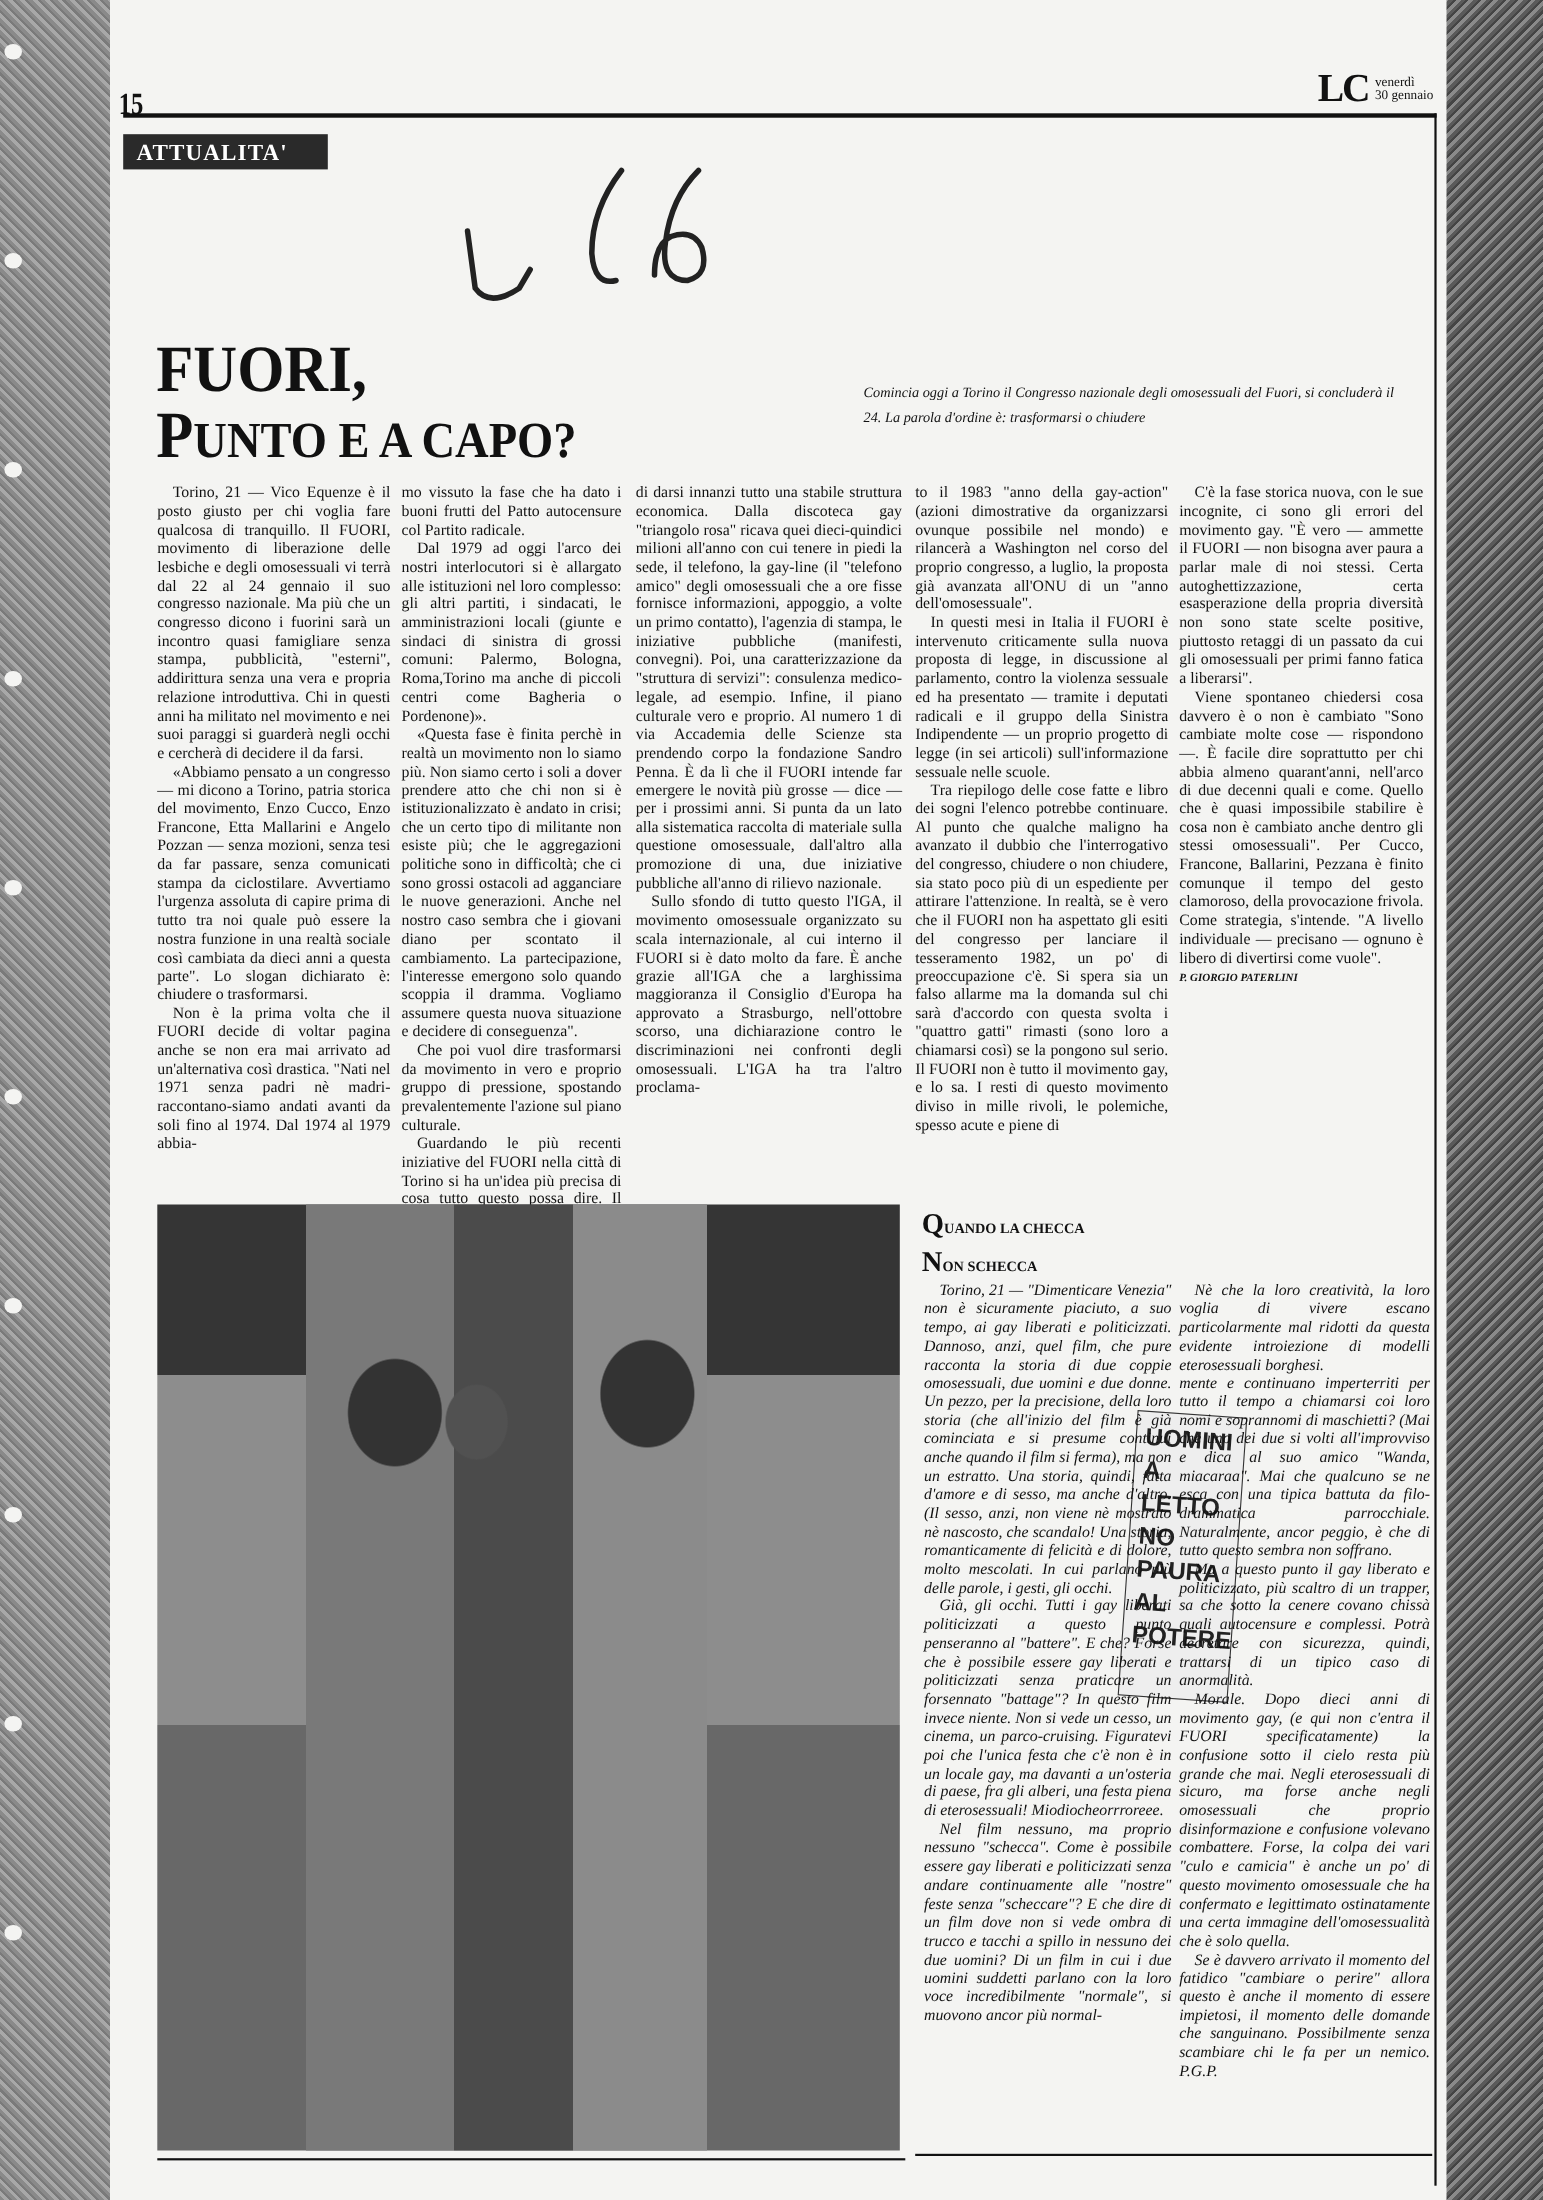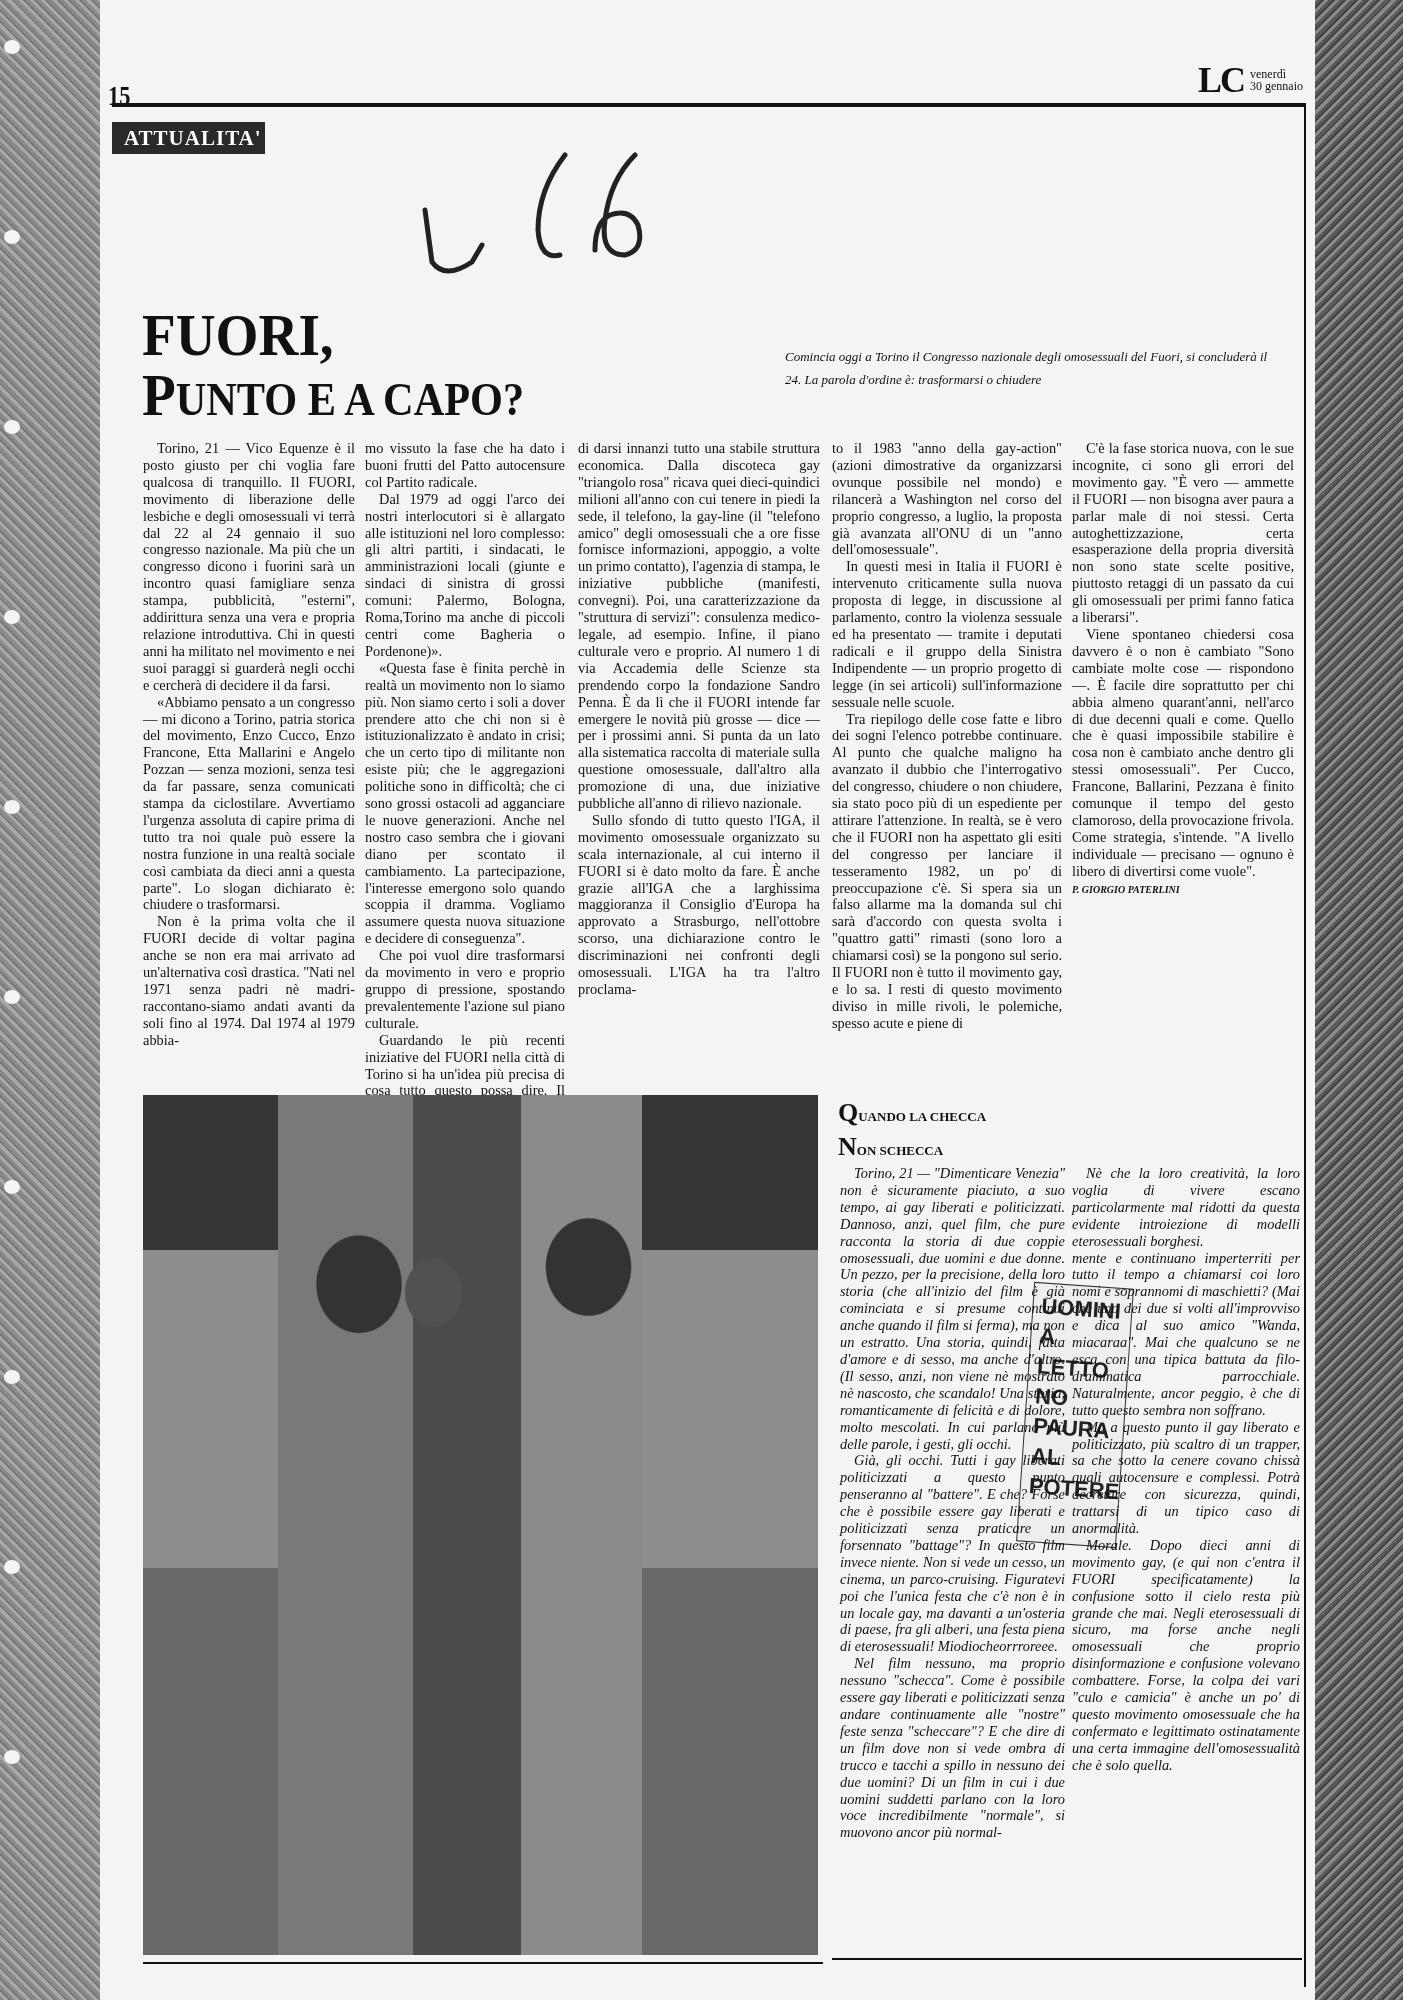--- a/index.html
+++ b/index.html
@@ -5,21 +5,21 @@
   html,body{margin:0;padding:0;}
   body{width:1403px;height:2000px;background:#f4f4f2;position:relative;overflow:hidden;font-family:"DejaVu Serif",serif;color:#111;}
   .binder-left{position:absolute;left:0;top:0;width:100px;height:2000px;background:repeating-linear-gradient(45deg,#8a8a8a 0 3px,#a8a8a8 3px 6px,#7a7a7a 6px 8px);}
   .binder-right{position:absolute;right:0;top:0;width:88px;height:2000px;background:repeating-linear-gradient(-45deg,#5a5a5a 0 3px,#8a8a8a 3px 6px,#444 6px 8px);}
   .hole{position:absolute;left:4px;width:16px;height:14px;border-radius:50%;background:#f4f4f2;}
   .page-num{position:absolute;left:108px;top:80px;font-family:"Liberation Serif",serif;font-weight:bold;font-size:28px;transform:scaleX(.8);transform-origin:left;}
   .masthead{position:absolute;right:100px;top:62px;display:flex;align-items:flex-end;gap:6px;}
   .logo{font-family:"Liberation Serif",serif;font-weight:bold;font-size:36px;letter-spacing:-2px;line-height:1;text-align:center;}
   .dateline{font-family:"Liberation Serif",serif;font-size:12px;line-height:12px;padding-bottom:6px;}
   .frame{position:absolute;left:112px;top:103px;width:1192px;height:1880px;border-top:4px solid #111;border-right:2px solid #111;}
-  .section-tag{position:absolute;left:112px;top:122px;width:153px;height:32px;background:#2a2a2a;color:#fff;font-family:"Liberation Serif",serif;font-weight:bold;font-size:21px;line-height:32px;padding-left:12px;box-sizing:border-box;letter-spacing:1px;}
+  .section-tag{position:absolute;left:112px;top:122px;width:186px;height:32px;background:#2a2a2a;color:#fff;font-family:"Liberation Serif",serif;font-weight:bold;font-size:21px;line-height:32px;padding-left:12px;box-sizing:border-box;letter-spacing:1px;}
   .handwriting{position:absolute;left:410px;top:150px;width:240px;height:140px;}
   .title{position:absolute;left:142px;top:305px;font-family:"Liberation Serif",serif;font-weight:bold;font-size:60px;line-height:60px;transform:scaleX(.92);transform-origin:left;}
   .title .sc{font-size:46px;}
   .subtitle{position:absolute;left:785px;top:345px;width:500px;font-family:"Liberation Serif",serif;font-style:italic;font-size:13px;line-height:23px;}
   .col{position:absolute;font-family:"Liberation Serif",serif;font-size:14.4px;line-height:16.9px;text-align:justify;hyphens:auto;}
   .col p{margin:0;text-indent:14px;}
   .byline{font-style:italic;font-weight:bold;font-size:10px;margin-top:2px;}
   .photo{position:absolute;left:143px;top:1095px;width:675px;height:860px;background:
     radial-gradient(ellipse 70px 80px at 32% 22%, #3a3a3a 0 60%, transparent 62%),
     radial-gradient(ellipse 70px 80px at 66% 20%, #3a3a3a 0 60%, transparent 62%),
@@ -118,14 +118,15 @@
 <div class="col ital" style="left:840px;top:1165px;width:225px;">
   <p>Torino, 21 — "Dimenticare Venezia" non è sicuramente piaciuto, a suo tempo, ai gay liberati e politicizzati. Dannoso, anzi, quel film, che pure racconta la storia di due coppie omosessuali, due uomini e due donne. Un pezzo, per la precisione, della loro storia (che all'inizio del film è già cominciata e si presume continui anche quando il film si ferma), ma non un estratto. Una storia, quindi, fatta d'amore e di sesso, ma anche d'altro. (Il sesso, anzi, non viene nè mostrato nè nascosto, che scandalo! Una storia, romanticamente di felicità e di dolore, molto mescolati. In cui parlano più delle parole, i gesti, gli occhi.</p>
   <p>Già, gli occhi. Tutti i gay liberati politicizzati a questo punto penseranno al "battere". E che? Forse che è possibile essere gay liberati e politicizzati senza praticare un forsennato "battage"? In questo film invece niente. Non si vede un cesso, un cinema, un parco-cruising. Figuratevi poi che l'unica festa che c'è non è in un locale gay, ma davanti a un'osteria di paese, fra gli alberi, una festa piena di eterosessuali! Miodiocheorrroreee.</p>
   <p>Nel film nessuno, ma proprio nessuno "schecca". Come è possibile essere gay liberati e politicizzati senza andare continuamente alle "nostre" feste senza "scheccare"? E che dire di un film dove non si vede ombra di trucco e tacchi a spillo in nessuno dei due uomini? Di un film in cui i due uomini suddetti parlano con la loro voce incredibilmente "normale", si muovono ancor più normal-</p>
 </div>
 <div class="col ital" style="left:1072px;top:1165px;width:228px;">
   <p>Nè che la loro creatività, la loro voglia di vivere escano particolarmente mal ridotti da questa evidente introiezione di modelli eterosessuali borghesi.</p>
   <p style="text-indent:0">mente e continuano imperterriti per tutto il tempo a chiamarsi coi loro nomi e soprannomi di maschietti? (Mai che uno dei due si volti all'improvviso e dica al suo amico "Wanda, miacaraa". Mai che qualcuno se ne esca con una tipica battuta da filo-drammatica parrocchiale. Naturalmente, ancor peggio, è che di tutto questo sembra non soffrano.</p>
   <p>Ma a questo punto il gay liberato e politicizzato, più scaltro di un trapper, sa che sotto la cenere covano chissà quali autocensure e complessi. Potrà decretare con sicurezza, quindi, trattarsi di un tipico caso di anormalità.</p>
   <p>Morale. Dopo dieci anni di movimento gay, (e qui non c'entra il FUORI specificatamente) la confusione sotto il cielo resta più grande che mai. Negli eterosessuali di sicuro, ma forse anche negli omosessuali che proprio disinformazione e confusione volevano combattere. Forse, la colpa dei vari "culo e camicia" è anche un po' di questo movimento omosessuale che ha confermato e legittimato ostinatamente una certa immagine dell'omosessualità che è solo quella.</p>
+  <p>Se è davvero arrivato il momento del fatidico "cambiare o perire" allora questo è anche il momento di essere impietosi, il momento delle domande che sanguinano. Possibilmente senza scambiare chi le fa per un nemico.    P.G.P.</p>
 </div>
 <div class="rule" style="left:832px;top:1958px;width:470px;"></div>
 
 </body></html>

